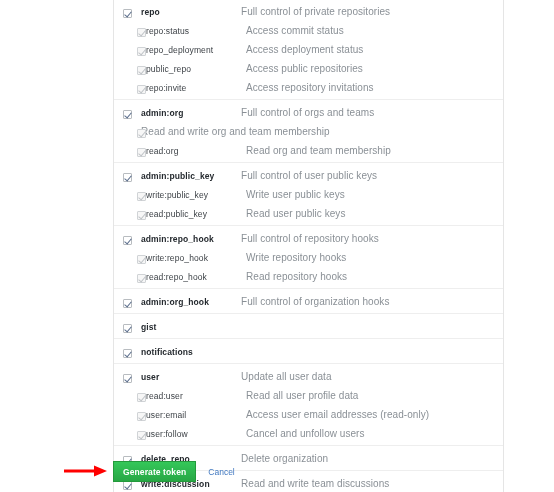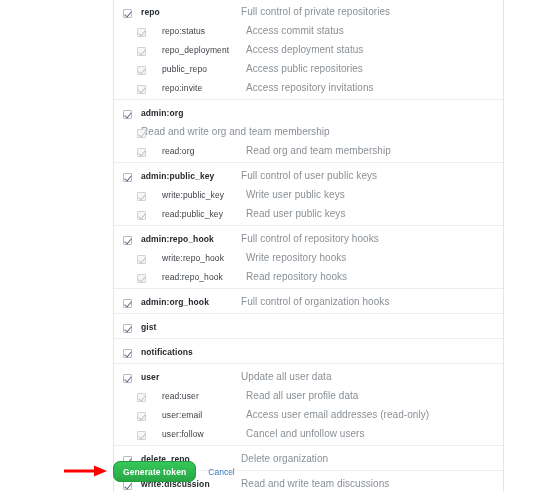--- a/index.html
+++ b/index.html
@@ -78,21 +78,20 @@
   .scope-name {
     font-size: 8.5px;
     color: #24292e;
     font-weight: bold;
     letter-spacing: 0.1px;
     white-space: nowrap;
   }
   .scope-row.child .scope-name {
     font-weight: normal;
     color: #3a3f44;
-    margin-left: 16px;
   }
 
   .scope-desc {
     font-size: 10px;
     color: #8a9096;
     white-space: nowrap;
     letter-spacing: 0.05px;
   }
 
   .parent-cb-wrap { width: 18px; padding-left: 9px; box-sizing: border-box; display:flex; }
@@ -110,21 +109,21 @@
     top: 461px;
     display: flex;
     align-items: center;
   }
 
   #generate-token-button {
     display: inline-block;
     background: linear-gradient(#34c759 0%, #28a745 100%);
     background-color: #2cbe4e;
     border: 1px solid #239a3b;
-    border-radius: 7px;
+    border-radius: 0;
     color: #ffffff;
     font-size: 8.5px;
     font-weight: bold;
     font-family: "Liberation Sans", sans-serif;
     padding: 0 9px;
     height: 21px;
     line-height: 21px;
     cursor: pointer;
     letter-spacing: 0.1px;
   }
@@ -185,20 +184,21 @@
         <span class="name-col"><span class="scope-name">repo:invite</span></span>
         <span class="desc-col"><span class="scope-desc">Access repository invitations</span></span>
       </div>
     </div>
     <div class="scope-group">
       <div class="scope-row parent">
         <span class="parent-cb-wrap">
           <span class="cb"></span>
         </span>
         <span class="name-col"><span class="scope-name">admin:org</span></span>
+        <span class="desc-col"><span class="scope-desc">Full control of orgs and teams</span></span>
       </div>
       <div class="scope-row child">
         <span class="child-cb-wrap">
           <span class="cb child"></span>
         </span>
         <span class="desc-col"><span class="scope-desc">Read and write org and team membership</span></span>
       </div>
       <div class="scope-row child">
         <span class="child-cb-wrap">
           <span class="cb child"></span>

